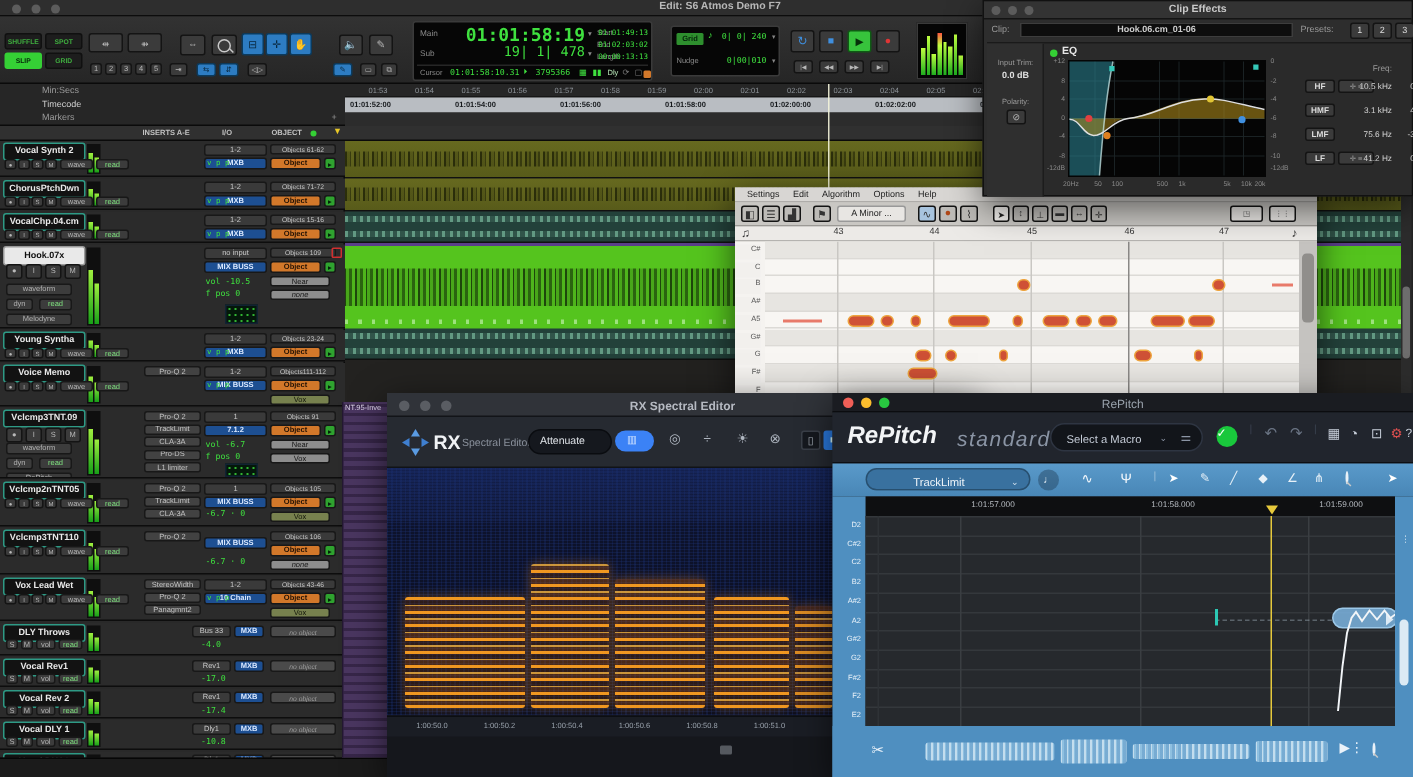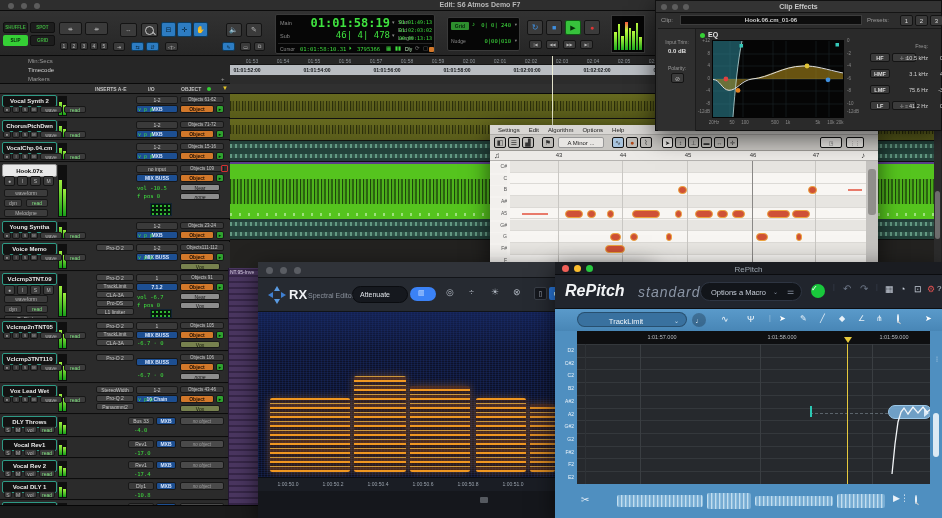--- a/index.html
+++ b/index.html
@@ -102,21 +102,21 @@
       <div class="abs btn ctr" style="left:165px;top:31px;width:13px;height:9px;font-size:5px">◁▷</div>
       <div class="abs btn bluB ctr" style="left:222px;top:31px;width:13px;height:9px;font-size:5px">✎</div>
       <div class="abs btn ctr" style="left:240px;top:31px;width:11px;height:9px;font-size:5px">▭</div>
       <div class="abs btn ctr" style="left:254px;top:31px;width:11px;height:9px;font-size:5px">⧉</div>
 
       <div class="abs" style="left:275px;top:3px;width:160px;height:40px;background:#060606;border:1px solid #3a3a3a;border-radius:2px">
         <span class="abs" style="left:4px;top:5px;font-size:5.5px;color:#8a8a8a">Main</span>
         <span class="abs grn mono nw" style="left:24px;top:1px;width:90px;text-align:right;font-size:12px;font-weight:bold">01:01:58:19</span>
         <span class="abs" style="left:116px;top:4px;font-size:5px;color:#888">▾</span>
         <span class="abs" style="left:4px;top:18px;font-size:5.5px;color:#8a8a8a">Sub</span>
-        <span class="abs grn mono nw" style="left:34px;top:15px;width:80px;text-align:right;font-size:9px">46| 4| 478</span>
+        <span class="abs grn mono nw" style="left:34px;top:15px;width:80px;text-align:right;font-size:9px">19| 1| 478</span>
         <span class="abs" style="left:116px;top:17px;font-size:5px;color:#888">▾</span>
         <span class="abs" style="left:122px;top:4px;font-size:5px;color:#8a8a8a">Start</span>
         <span class="abs grn mono" style="left:122px;right:2px;top:4px;text-align:right;font-size:5px">01:01:49:13</span>
         <span class="abs" style="left:122px;top:12px;font-size:5px;color:#8a8a8a">End</span>
         <span class="abs grn mono" style="left:122px;right:2px;top:12px;text-align:right;font-size:5px">01:02:03:02</span>
         <span class="abs" style="left:122px;top:20px;font-size:5px;color:#8a8a8a">Length</span>
         <span class="abs grn mono" style="left:122px;right:2px;top:20px;text-align:right;font-size:5px">00:00:13:13</span>
         <div class="abs" style="left:2px;right:2px;top:28px;height:1px;background:#262626"></div>
         <span class="abs" style="left:4px;top:31px;font-size:5px;color:#8a8a8a">Cursor</span>
         <span class="abs grn mono" style="left:24px;top:31px;font-size:5.5px">01:01:58:10.31</span>
@@ -653,20 +653,21 @@
       <span class="abs" style="left:272px;top:14px;width:26px;text-align:right;font-size:5.5px;color:#9a9a9a">Gain:</span>
       <span id="cebands"><div class="btn ctr" style="position: absolute; box-sizing: border-box; left: 212px; top: 24px; width: 20px; height: 9px; font-size: 5.5px; font-weight: bold; color: rgb(221, 221, 221);">HF</div><div class="btn ctr" style="position: absolute; box-sizing: border-box; left: 234px; top: 24px; width: 24px; height: 9px; font-size: 5px; color: rgb(153, 153, 153);">✛ ≡</div><span style="position: absolute; box-sizing: border-box; left: 240px; top: 26px; width: 30px; text-align: right; font-size: 5.5px; color: rgb(213, 213, 213);">10.5 kHz</span><span style="position: absolute; box-sizing: border-box; left: 274px; top: 26px; width: 24px; text-align: right; font-size: 5.5px; color: rgb(213, 213, 213);">0.0 dB</span><div class="btn ctr" style="position: absolute; box-sizing: border-box; left: 212px; top: 40px; width: 20px; height: 9px; font-size: 5.5px; font-weight: bold; color: rgb(221, 221, 221);">HMF</div><span style="position: absolute; box-sizing: border-box; left: 240px; top: 42px; width: 30px; text-align: right; font-size: 5.5px; color: rgb(213, 213, 213);">3.1 kHz</span><span style="position: absolute; box-sizing: border-box; left: 274px; top: 42px; width: 24px; text-align: right; font-size: 5.5px; color: rgb(213, 213, 213);">4.2 dB</span><div class="btn ctr" style="position: absolute; box-sizing: border-box; left: 212px; top: 56px; width: 20px; height: 9px; font-size: 5.5px; font-weight: bold; color: rgb(221, 221, 221);">LMF</div><span style="position: absolute; box-sizing: border-box; left: 240px; top: 58px; width: 30px; text-align: right; font-size: 5.5px; color: rgb(213, 213, 213);">75.6 Hz</span><span style="position: absolute; box-sizing: border-box; left: 274px; top: 58px; width: 24px; text-align: right; font-size: 5.5px; color: rgb(213, 213, 213);">-3.6 dB</span><div class="btn ctr" style="position: absolute; box-sizing: border-box; left: 212px; top: 72px; width: 20px; height: 9px; font-size: 5.5px; font-weight: bold; color: rgb(221, 221, 221);">LF</div><div class="btn ctr" style="position: absolute; box-sizing: border-box; left: 234px; top: 72px; width: 24px; height: 9px; font-size: 5px; color: rgb(153, 153, 153);">✛ ≡</div><span style="position: absolute; box-sizing: border-box; left: 240px; top: 74px; width: 30px; text-align: right; font-size: 5.5px; color: rgb(213, 213, 213);">41.2 Hz</span><span style="position: absolute; box-sizing: border-box; left: 274px; top: 74px; width: 24px; text-align: right; font-size: 5.5px; color: rgb(213, 213, 213);">0.0 dB</span></span>
     </div>
   </div>
 
   <div class="win" style="left:258px;top:262px;width:394px;height:256px;background:#1b1e24;z-index:5">
     <div class="abs" style="left:0;top:0;width:394px;height:16px;background:#303339;border-bottom:1px solid #121418">
       <span class="abs dot" style="left:8px;top:5px;width:7px;height:7px;background:#5a5d63"></span>
       <span class="abs dot" style="left:22px;top:5px;width:7px;height:7px;background:#5a5d63"></span>
       <span class="abs dot" style="left:36px;top:5px;width:7px;height:7px;background:#5a5d63"></span>
+      <span class="abs" style="left:0;width:394px;top:4px;text-align:center;font-size:8px;font-weight:bold;color:#b6bac2">RX Spectral Editor</span>
     </div>
     <div class="abs" style="left:0;top:16px;width:394px;height:34px;background:#262a31;border-bottom:1px solid #101317">
       <svg class="abs" style="left:10px;top:8px" width="18" height="18" viewBox="0 0 18 18">
         <path d="M9 0 L12 5 L6 5 Z" fill="#5a9be2"></path>
           <path d="M9 18 L6 13 L12 13 Z" fill="#5a9be2"></path>
         <path d="M0 9 L5 6 L5 12 Z" fill="#3f7fd0"></path>
           <path d="M18 9 L13 12 L13 6 Z" fill="#3f7fd0"></path>
       </svg>
       <span class="abs" style="left:31px;top:9px;font-size:13px;font-weight:bold;color:#f0f2f5">RX</span>
       <span class="abs" style="left:50px;top:14px;font-size:7px;color:#8a919c">Spectral Editor</span>
@@ -711,21 +712,21 @@
     <div class="abs" style="left:0;top:0;width:387px;height:13px;background:#1a1c21;border-bottom:1px solid #0b0c0f">
       <span class="abs dot" style="left:7px;top:3px;width:7px;height:7px;background:#f05f57"></span>
       <span class="abs dot" style="left:19px;top:3px;width:7px;height:7px;background:#fbbd2e"></span>
       <span class="abs dot" style="left:31px;top:3px;width:7px;height:7px;background:#28c840"></span>
       <span class="abs" style="left:0;width:387px;top:3px;text-align:center;font-size:8px;color:#9aa3ad">RePitch</span>
     </div>
     <div class="abs" style="left:0;top:13px;width:387px;height:34px;background:#21252d;border-bottom:1px solid #0d0f13">
       <span class="abs" style="left:10px;top:7px;font-size:16px;font-weight:bold;font-style:italic;color:#f2f4f6">RePitch</span>
       <span class="abs" style="left:83px;top:9px;font-size:14px;font-style:italic;color:#8b95a5;letter-spacing:1px">standard</span>
       <div class="abs" style="left:145px;top:7px;width:102px;height:19px;background:#12151a;border:1px solid #2e3542;border-radius:10px">
-        <span class="abs nw" style="left:10px;top:5px;font-size:7.5px;color:#c6cdd8">Options a Macro</span>
+        <span class="abs nw" style="left:10px;top:5px;font-size:7.5px;color:#c6cdd8">Select a Macro</span>
         <span class="abs" style="left:72px;top:5px;font-size:6px;color:#8b95a5">⌄</span>
         <span class="abs" style="left:86px;top:4px;font-size:8px;color:#8b95a5">⚌</span>
       </div>
       <div class="abs ctr dot" style="left:256px;top:9px;width:14px;height:14px;background:#19c83c;color:#fff;font-size:8px">✓</div>
       <span class="abs" style="left:278px;top:8px;color:#3a4250">|</span>
       <span class="abs" style="left:288px;top:8px;font-size:10px;color:#6b7585">↶</span>
       <span class="abs" style="left:305px;top:8px;font-size:10px;color:#6b7585">↷</span>
       <span class="abs" style="left:321px;top:8px;color:#3a4250">|</span>
       <span class="abs" style="left:330px;top:9px;font-size:9px;color:#c6cdd8">▦</span>
       <span class="abs" style="left:345px;top:9px;font-size:9px;color:#c6cdd8">◔</span>

